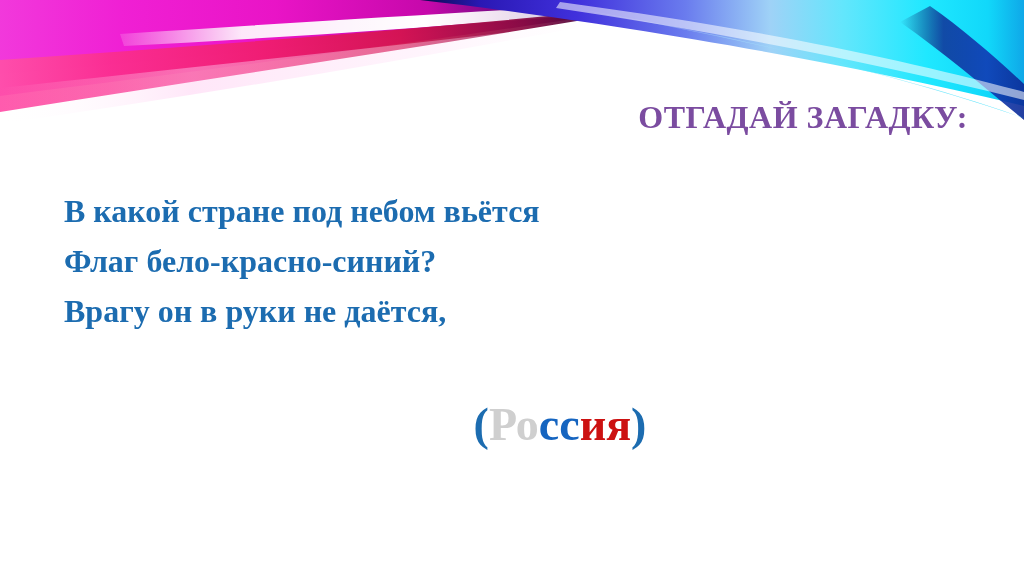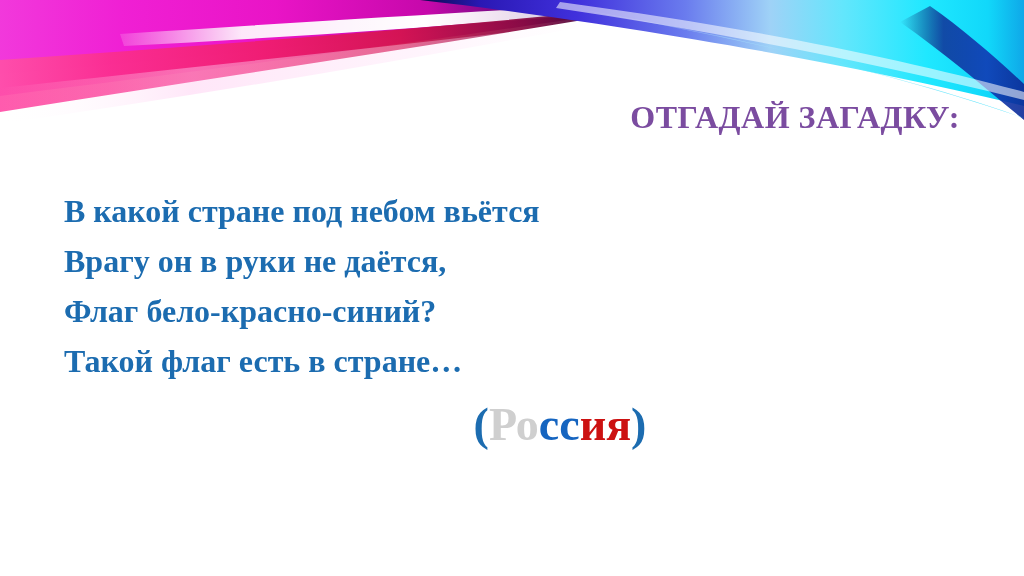--- a/index.html
+++ b/index.html
@@ -32,21 +32,21 @@
     width: 1024px;
     height: 150px;
     overflow: hidden;
     pointer-events: none;
   }
   .banner svg { display: block; }
 
   
   .title {
     position: absolute;
-    left: 0;
+    left: 8px;
     top: 99px;
     width: 960px;
     text-align: right;
     font-size: 32px;
     font-weight: bold;
     letter-spacing: 0.5px;
     color: #7B4CA0;
     font-family: "Liberation Serif", "DejaVu Serif", serif;
     white-space: nowrap;
   }
@@ -182,22 +182,21 @@
       <path d="M1024,36 L1024,118 C860,62 680,26 560,6 C740,38 900,74 1024,118 Z" fill="url(#gAqua)"></path>
 
       <path d="M560,2 C740,26 900,58 1024,92 L1024,100 C890,66 720,32 556,8 Z" fill="#FFFFFF" opacity="0.55"></path>
     </svg>
   </div>
 
   <div class="title">ОТГАДАЙ ЗАГАДКУ:</div>
 
   <div class="riddle">
     <div class="riddle-line">В какой стране под небом вьётся</div>
+    <div class="riddle-line">Флаг бело-красно-синий?</div>
     <div class="riddle-line">Врагу он в руки не даётся,</div>
-    <div class="riddle-line">Флаг бело-красно-синий?</div>
-    <div class="riddle-line">Такой флаг есть в стране…</div>
   </div>
 
   <div class="answer">
     <span class="paren">(</span><span class="seg-white">Ро</span><span class="seg-blue">сс</span><span class="seg-red">ия</span><span class="paren">)</span>
   </div>
 
 </div>
 
 </body></html>

